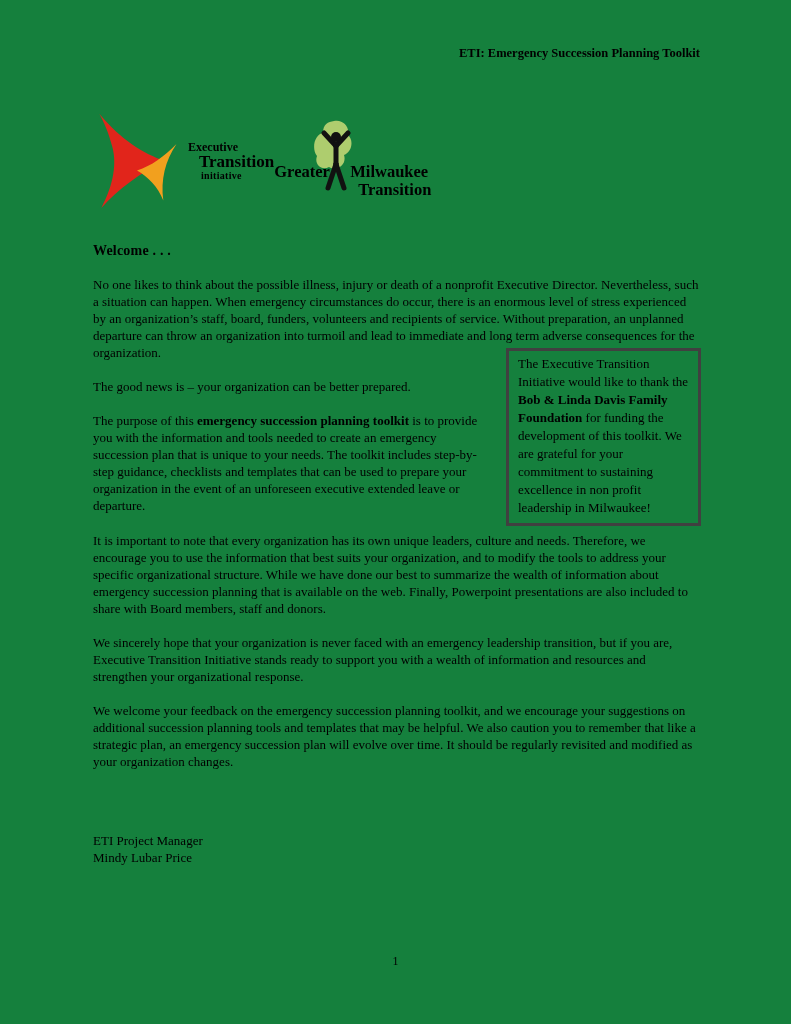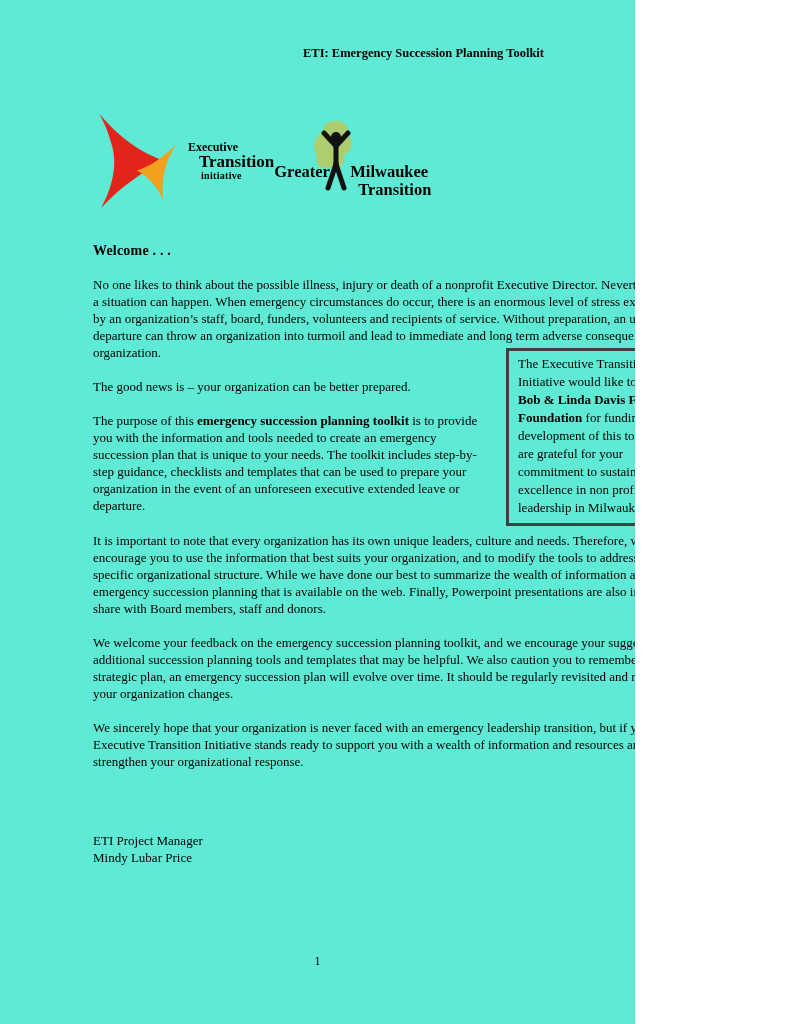--- a/index.html
+++ b/index.html
@@ -1,20 +1,20 @@
 <!DOCTYPE html>
 <html><head>
 <meta charset="utf-8">
 <style>
   html, body { margin: 0; padding: 0; background: #ffffff; }
   .page {
     position: relative;
-    width: 635px;
+    width: 791px;
     height: 1024px;
-    background: #5eead4;
+    background: #15803d;
     font-family: "Liberation Serif", serif;
     color: #000000;
     overflow: hidden;
   }
   .doc-header {
     position: absolute;
     top: 46px;
     right: 91px;
     font-size: 12.5px;
     font-weight: bold;
@@ -127,23 +127,23 @@
     <div class="callout-box">
       <span>The Executive Transition Initiative would like to thank the </span><b>Bob &amp; Linda Davis Family Foundation</b><span> for funding the development of this toolkit. We are grateful for your commitment to sustaining excellence in non profit leadership in Milwaukee!</span>
     </div>
 
     <p>The good news is – your organization can be better prepared.</p>
 
     <p><span>The purpose of this </span><b>emergency succession planning toolkit</b><span> is to provide you with the information and tools needed to create an emergency succession plan that is unique to your needs. The toolkit includes step-by-step guidance, checklists and templates that can be used to prepare your organization in the event of an unforeseen executive extended leave or departure.</span></p>
 
     <p class="clear-box">It is important to note that every organization has its own unique leaders, culture and needs. Therefore, we encourage you to use the information that best suits your organization, and to modify the tools to address your specific organizational structure. While we have done our best to summarize the wealth of information about emergency succession planning that is available on the web. Finally, Powerpoint presentations are also included to share with Board members, staff and donors.</p>
 
+    <p>We sincerely hope that your organization is never faced with an emergency leadership transition, but if you are, Executive Transition Initiative stands ready to support you with a wealth of information and resources and strengthen your organizational response.</p>
+
     <p>We welcome your feedback on the emergency succession planning toolkit, and we encourage your suggestions on additional succession planning tools and templates that may be helpful. We also caution you to remember that like a strategic plan, an emergency succession plan will evolve over time. It should be regularly revisited and modified as your organization changes.</p>
-
-    <p>We sincerely hope that your organization is never faced with an emergency leadership transition, but if you are, Executive Transition Initiative stands ready to support you with a wealth of information and resources and strengthen your organizational response.</p>
 
     <div class="signature">
       <div>ETI Project Manager</div>
       <div>Mindy Lubar Price</div>
     </div>
 
   </div>
 
   <div class="page-number">1</div>
 

